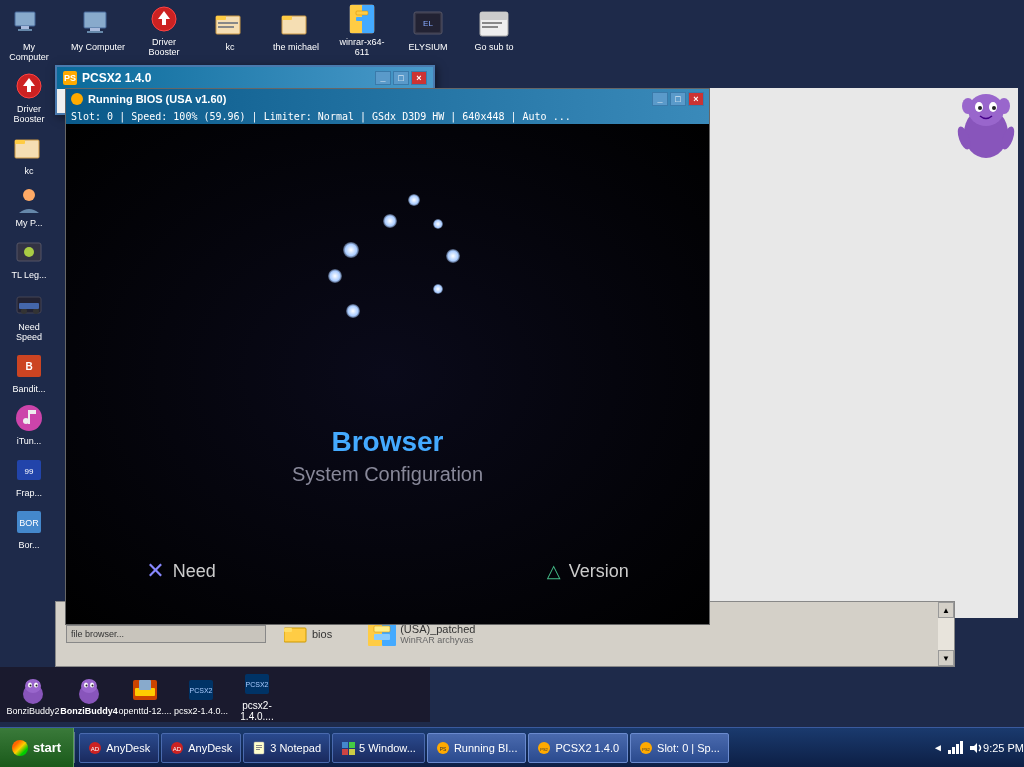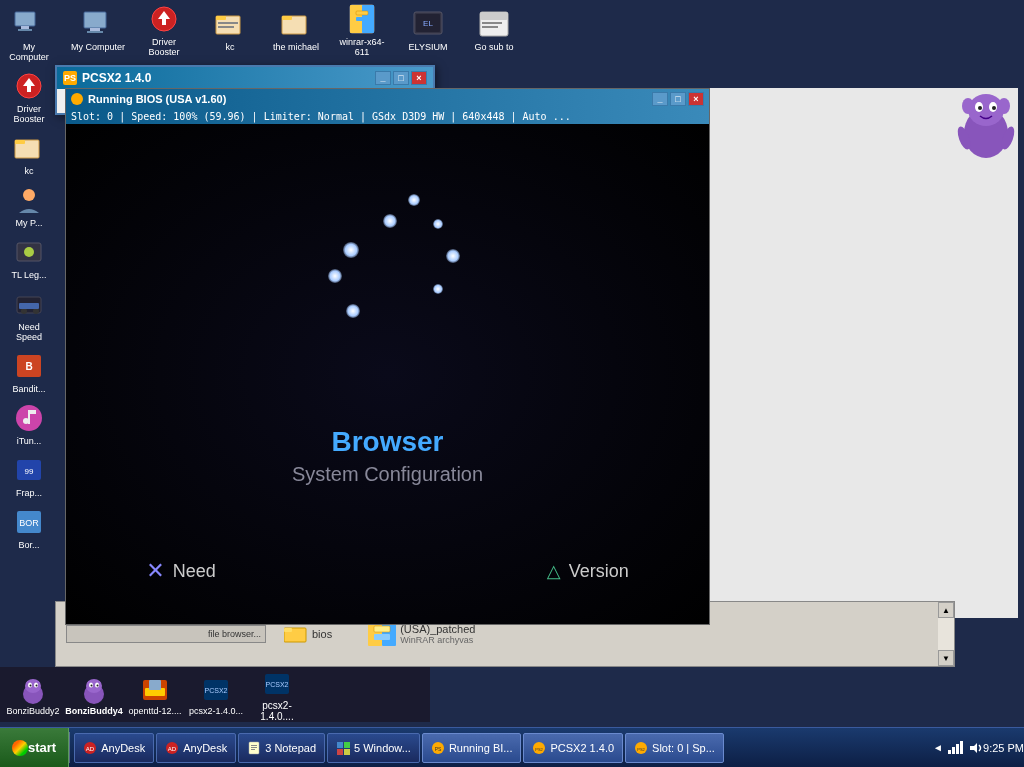--- a/index.html
+++ b/index.html
@@ -36,20 +36,21 @@
 
     .start-button {
       height: 100%;
       padding: 0 12px;
       background: linear-gradient(to bottom, #3a7a3a, #1a5a1a);
       color: white;
       font-weight: bold;
       font-size: 13px;
       display: flex;
       align-items: center;
+      gap: 5px;
       cursor: pointer;
       border-right: 1px solid #5a9a5a;
     }
 
     .start-icon {
       width: 16px;
       height: 16px;
       background: linear-gradient(135deg, #ff6600 25%, #ffcc00 50%, #00cc00 75%);
       border-radius: 50%;
     }
@@ -635,21 +636,21 @@
             <span class="btn-triangle" style="color:#44bb88;font-size:18px;">△</span>
             <span>Version</span>
           </div>
         </div>
       </div>
     </div>
   </div>
 
   <div style="position:absolute;bottom:100px;left:55px;width:900px;height:66px;background:#d4d0c8;border:1px solid #888;z-index:6;display:flex;align-items:center;">
 
-    <div style="width:200px;height:18px;background:#c8c4bc;border:1px solid #888;margin-left:10px;font-size:10px;padding:2px 4px;color:#333;text-align:right;">
+    <div style="width:200px;height:18px;background:#c8c4bc;border:1px solid #888;margin-left:10px;font-size:10px;padding:2px 4px;color:#333;">
       <span style="font-size:9px;">file browser...</span>
     </div>
 
     <div class="file-item" style="margin-left:10px;">
       <svg width="24" height="20" viewBox="0 0 24 20">
         <rect x="0" y="4" width="22" height="14" rx="1" fill="#ffcc44" stroke="#cc9900" stroke-width="1"></rect>
         <rect x="0" y="4" width="8" height="4" rx="1" fill="#ffdd66"></rect>
       </svg>
       <span>bios</span>
     </div>
@@ -667,21 +668,21 @@
       </div>
     </div>
 
     <div style="position:absolute;right:0;top:0;width:16px;height:100%;display:flex;flex-direction:column;">
       <div style="width:16px;height:16px;background:#d4d0c8;border:1px solid #999;display:flex;align-items:center;justify-content:center;font-size:8px;cursor:pointer;">▲</div>
       <div style="flex:1;background:#e8e4dc;"></div>
       <div style="width:16px;height:16px;background:#d4d0c8;border:1px solid #999;display:flex;align-items:center;justify-content:center;font-size:8px;cursor:pointer;">▼</div>
     </div>
   </div>
 
-  <div style="position:absolute;bottom:45px;left:0;width:430px;height:55px;background:#1a1a2e;display:flex;align-items:center;gap:5px;padding:0 5px;">
+  <div style="position:absolute;bottom:45px;left:0;width:430px;height:55px;background:#1a1a2e;display:flex;align-items:center;padding:0 5px;">
     <div class="top-icon" style="color:white;">
       <div style="width:32px;height:32px;display:flex;align-items:center;justify-content:center;">
         <svg width="28" height="28" viewBox="0 0 28 28">
           <ellipse cx="14" cy="18" rx="10" ry="10" fill="#8855bb"></ellipse>
           <ellipse cx="14" cy="10" rx="8" ry="7" fill="#9966cc"></ellipse>
           <ellipse cx="10" cy="9" rx="3" ry="4" fill="#9966cc"></ellipse>
           <ellipse cx="18" cy="9" rx="3" ry="4" fill="#9966cc"></ellipse>
           <ellipse cx="11" cy="9" rx="2" ry="2.5" fill="white"></ellipse>
           <ellipse cx="17" cy="9" rx="2" ry="2.5" fill="white"></ellipse>
           <circle cx="11.5" cy="9.5" r="1" fill="#222"></circle>

